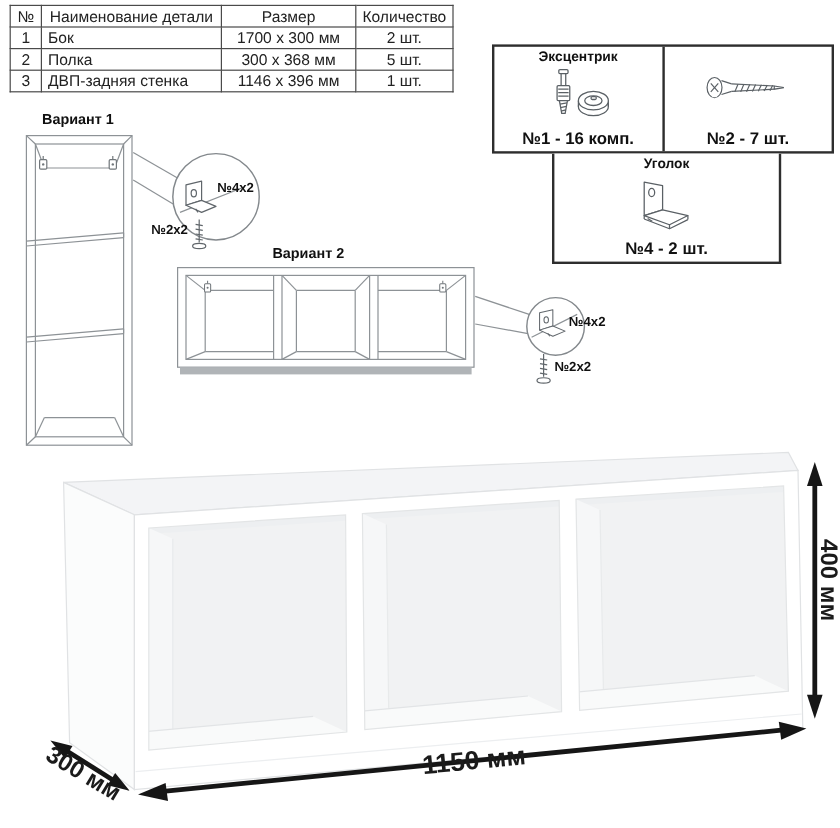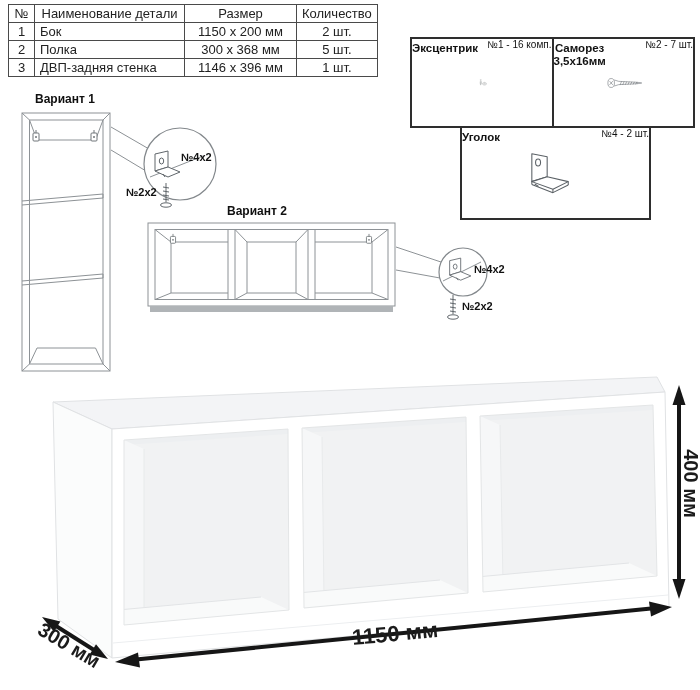--- a/index.html
+++ b/index.html
@@ -10,26 +10,26 @@
   .parts{position:absolute;left:8px;top:4px;border-collapse:collapse;
          font-size:13px;color:#222;background:#fff;}
   .parts th,.parts td{border:1px solid #4a4a4a;height:17px;padding:0 5px;
          font-weight:normal;white-space:nowrap;}
   .ta-c{text-align:center;}
 
   
   .hwbox{position:absolute;display:flex;border:2px solid #2e2e2e;background:#fff;box-sizing:border-box;}
   .hwbox-top{left:410px;top:37px;width:285px;height:91px;}
   .hwbox-bottom{left:460px;top:128px;width:191px;height:92px;border-top:none;}
-  .hwcell{flex:1;display:flex;min-width:0;}
+  .hwcell{flex:1;display:flex;flex-direction:column;min-width:0;}
   .hwcell+.hwcell{border-left:2px solid #2e2e2e;}
   .hwtitle{font-weight:bold;font-size:11.5px;line-height:1.12;text-align:center;padding-top:3px;color:#111;}
   .hwtitle span{display:block;}
   .hwicon{flex:1;display:flex;align-items:center;justify-content:center;overflow:hidden;}
-  .hwcount{font-weight:normal;font-size:10px;text-align:center;padding-bottom:16px;color:#111;}
+  .hwcount{font-weight:bold;font-size:14px;text-align:center;padding-bottom:3px;color:#111;}
 
   
   .lbl{position:absolute;font-weight:bold;color:#101010;white-space:nowrap;}
   .lbl-heading{font-size:12px;}
   .lbl-callout{font-size:11px;text-align:center;}
 
   
   .dim{position:absolute;font-weight:bold;color:#1b1b1b;text-align:center;
        transform-origin:center;white-space:nowrap;}
   .dim-width{left:330px;top:621px;width:130px;font-size:22px;transform:rotate(-5.5deg);}
@@ -243,21 +243,21 @@
         <th class="ta-c">№</th>
         <th class="ta-c">Наименование детали</th>
         <th class="ta-c">Размер</th>
         <th class="ta-c">Количество</th>
       </tr>
     </thead>
     <tbody>
       <tr>
         <td class="ta-c">1</td>
         <td>Бок</td>
-        <td class="ta-c">1150 х 200 мм</td>
+        <td class="ta-c">1700 х 300 мм</td>
         <td class="ta-c">2 шт.</td>
       </tr>
       <tr>
         <td class="ta-c">2</td>
         <td>Полка</td>
         <td class="ta-c">300 х 368 мм</td>
         <td class="ta-c">5 шт.</td>
       </tr>
       <tr>
         <td class="ta-c">3</td>
@@ -291,24 +291,20 @@
           <line x1="32" y1="28" x2="32" y2="33"></line>
             <line x1="58" y1="28" x2="58" y2="33"></line>
           <ellipse cx="45" cy="28" rx="13" ry="8"></ellipse>
           <ellipse cx="45" cy="28" rx="7.5" ry="4.2"></ellipse>
           <rect x="43" y="24.5" width="4.5" height="2.5" rx="1"></rect>
         </svg>
       </div>
       <div class="hwcount">№1 - 16 комп.</div>
     </div>
     <div class="hwcell">
-      <div class="hwtitle">
-        <span>Саморез</span>
-          <span>3,5х16мм</span>
-      </div>
       <div class="hwicon">
         <svg width="84" height="32" viewBox="0 0 84 36" stroke="#5a6065" fill="#fff" stroke-width="1.1">
           <ellipse cx="11" cy="18" rx="7" ry="9.5"></ellipse>
           <line x1="7.5" y1="14" x2="14.5" y2="22"></line>
             <line x1="14.5" y1="14" x2="7.5" y2="22"></line>
           <line x1="17.5" y1="11.5" x2="27" y2="14.5"></line>
             <line x1="17.5" y1="24.5" x2="27" y2="21.5"></line>
           <line x1="27" y1="14.5" x2="67" y2="16.5"></line>
             <line x1="27" y1="21.5" x2="67" y2="19.5"></line>
           <polygon points="67,16.5 76,18 67,19.5"></polygon>

